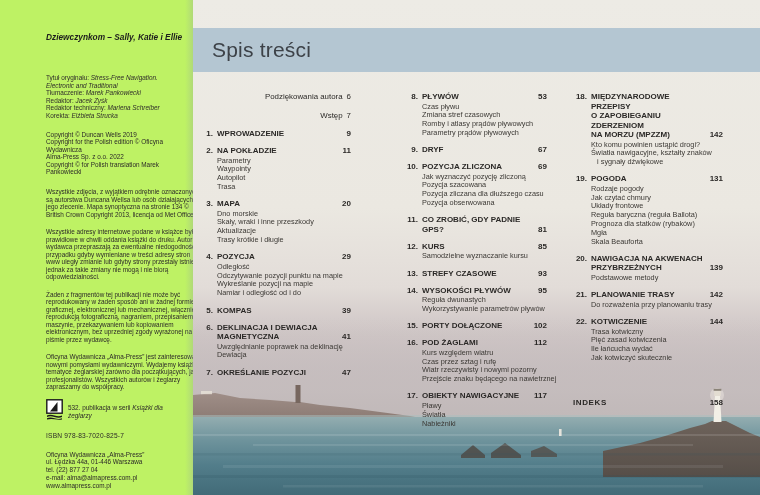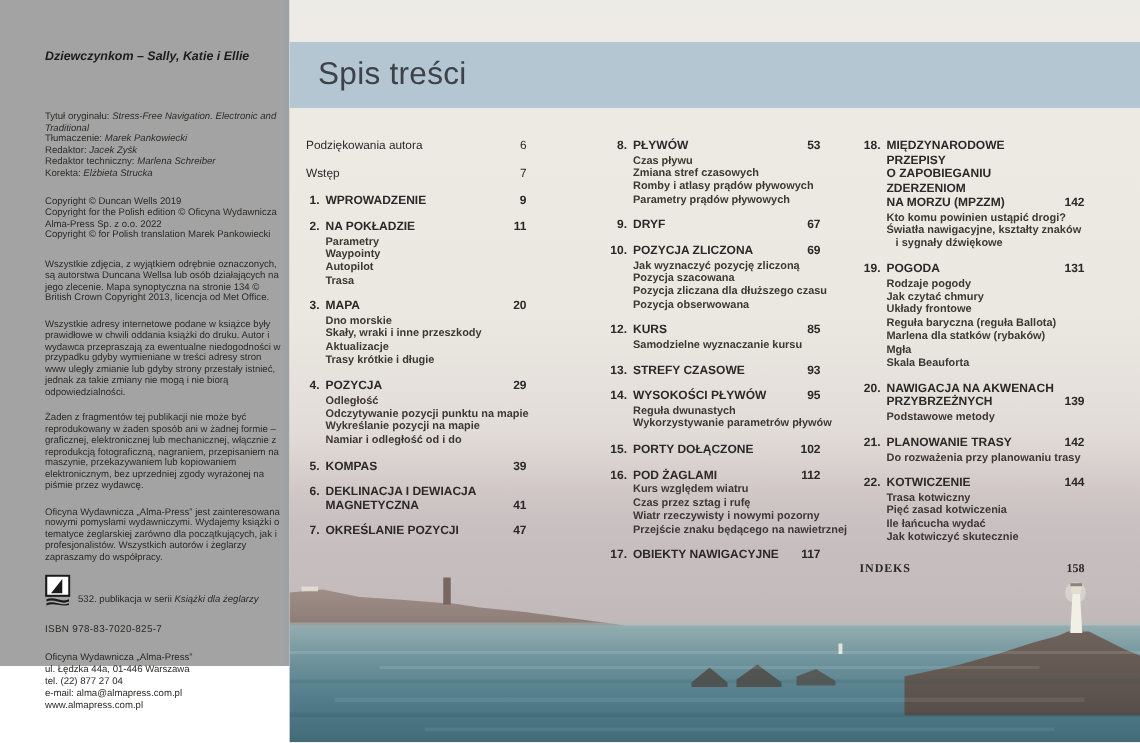--- a/index.html
+++ b/index.html
@@ -1,22 +1,22 @@
 <!DOCTYPE html>
 <html><head>
 <meta charset="utf-8">
 <style>
   html,body{margin:0;padding:0;background:#ffffff;}
   *{box-sizing:border-box;}
   .spread{position:relative;width:760px;height:495px;overflow:hidden;background:#fff;
           font-family:"Liberation Sans",sans-serif;color:#2c2a28;}
 
   
-  .left-page{position:absolute;left:0;top:0;width:193px;height:444px;background:#a3a3a3;
-             padding:33px 6px 0 30px;}
+  .left-page{position:absolute;left:0;top:0;width:193px;height:495px;background:#bef264;
+             padding:33px 6px 0 46px;}
   .left-edge-shadow{position:absolute;right:0;top:0;width:8px;height:100%;
              background:linear-gradient(90deg,rgba(140,155,170,0) 0%,rgba(140,155,170,.28) 100%);}
   .dedication{margin:0;font-style:italic;font-weight:700;font-size:8.3px;line-height:1.2;color:#1c1c1c;}
   .credits{margin-top:31px;}
   .credit-line{font-size:6.4px;line-height:7.6px;color:#2e2c2a;}
   .credit-line .val{font-style:italic;}
   .copyrights{margin-top:11px;}
   .copy-line{font-size:6.4px;line-height:7.6px;}
   .notice{margin:10px 0 0 0;width:158px;font-size:6.4px;line-height:7.5px;text-align:left;}
   .notice:first-of-type{margin-top:12px;}
@@ -44,25 +44,25 @@
   .col-2{width:150px;margin-left:26px;}
   .entry{display:flex;margin-bottom:7.5px;}
   .entry .num{flex:none;text-align:right;font-weight:700;font-size:8px;line-height:9.5px;margin-right:4px;color:#2b2927;}
   .col-0 .num{width:9px;}
   .col-1 .num{width:18px;}
   .col-2 .num{width:14px;}
   .entry .body{flex:1;min-width:0;}
   .trow{display:flex;align-items:flex-end;}
   .ttl{flex:1;font-weight:700;font-size:8px;line-height:9.5px;color:#2b2927;white-space:pre-line;}
   .pg{flex:none;font-weight:700;font-size:8px;line-height:9.5px;margin-left:4px;color:#2b2927;}
-  .entry.front{margin-bottom:9px;}
+  .entry.front{margin-bottom:9px;text-align:right;}
   .entry.front .ttl,.entry.front .pg{font-weight:400;font-size:7.9px;}
-  .entry.index{margin-top:4px;font-family:Liberation Serif, serif;}
+  .entry.index{margin-top:28px;}
   .entry.index .ttl{letter-spacing:.6px;}
-  .subs{margin-top:1px;font-weight:bold;}
+  .subs{margin-top:1px;}
   .sub{font-size:7.3px;line-height:8.8px;color:#3b3834;white-space:pre;}
 </style>
 </head>
 <body>
 
 <div class="spread">
 
   <aside class="left-page">
     <p class="dedication">Dziewczynkom – Sally, Katie i Ellie</p>
     <div class="credits" id="credits">
@@ -247,20 +247,24 @@
             </div>
           </div>
           <div class="entry">
             <span class="num">6.</span>
             <div class="body">
               <div class="trow">
                 <span class="ttl">DEKLINACJA I DEWIACJA
 MAGNETYCZNA</span>
                 <span class="pg">41</span>
               </div>
+              <div class="subs">
+                <div class="sub">Uwzględnianie poprawek na deklinację</div>
+                <div class="sub">Dewiacja</div>
+              </div>
             </div>
           </div>
           <div class="entry">
             <span class="num">7.</span>
             <div class="body">
               <div class="trow">
                 <span class="ttl">OKREŚLANIE POZYCJI</span>
                 <span class="pg">47</span>
               </div>
             </div>
@@ -300,20 +304,29 @@
               </div>
               <div class="subs">
                 <div class="sub">Jak wyznaczyć pozycję zliczoną</div>
                 <div class="sub">Pozycja szacowana</div>
                 <div class="sub">Pozycja zliczana dla dłuższego czasu</div>
                 <div class="sub">Pozycja obserwowana</div>
               </div>
             </div>
           </div>
           <div class="entry">
+            <span class="num">11.</span>
+            <div class="body">
+              <div class="trow">
+                <span class="ttl">CO ZROBIĆ, GDY PADNIE GPS?</span>
+                <span class="pg">81</span>
+              </div>
+            </div>
+          </div>
+          <div class="entry">
             <span class="num">12.</span>
             <div class="body">
               <div class="trow">
                 <span class="ttl">KURS</span>
                 <span class="pg">85</span>
               </div>
               <div class="subs">
                 <div class="sub">Samodzielne wyznaczanie kursu</div>
               </div>
             </div>
@@ -364,20 +377,25 @@
               </div>
             </div>
           </div>
           <div class="entry">
             <span class="num">17.</span>
             <div class="body">
               <div class="trow">
                 <span class="ttl">OBIEKTY NAWIGACYJNE</span>
                 <span class="pg">117</span>
               </div>
+              <div class="subs">
+                <div class="sub">Pławy</div>
+                <div class="sub">Światła</div>
+                <div class="sub">Nabieżniki</div>
+              </div>
             </div>
           </div>
         </div>
         <div class="toc-col col-2">
           <div class="entry">
             <span class="num">18.</span>
             <div class="body">
               <div class="trow">
                 <span class="ttl">MIĘDZYNARODOWE PRZEPISY
 O ZAPOBIEGANIU ZDERZENIOM
@@ -396,21 +414,21 @@
             <div class="body">
               <div class="trow">
                 <span class="ttl">POGODA</span>
                 <span class="pg">131</span>
               </div>
               <div class="subs">
                 <div class="sub">Rodzaje pogody</div>
                 <div class="sub">Jak czytać chmury</div>
                 <div class="sub">Układy frontowe</div>
                 <div class="sub">Reguła baryczna (reguła Ballota)</div>
-                <div class="sub">Marlena dla statków (rybaków)</div>
+                <div class="sub">Prognoza dla statków (rybaków)</div>
                 <div class="sub">Mgła</div>
                 <div class="sub">Skala Beauforta</div>
               </div>
             </div>
           </div>
           <div class="entry">
             <span class="num">20.</span>
             <div class="body">
               <div class="trow">
                 <span class="ttl">NAWIGACJA NA AKWENACH

